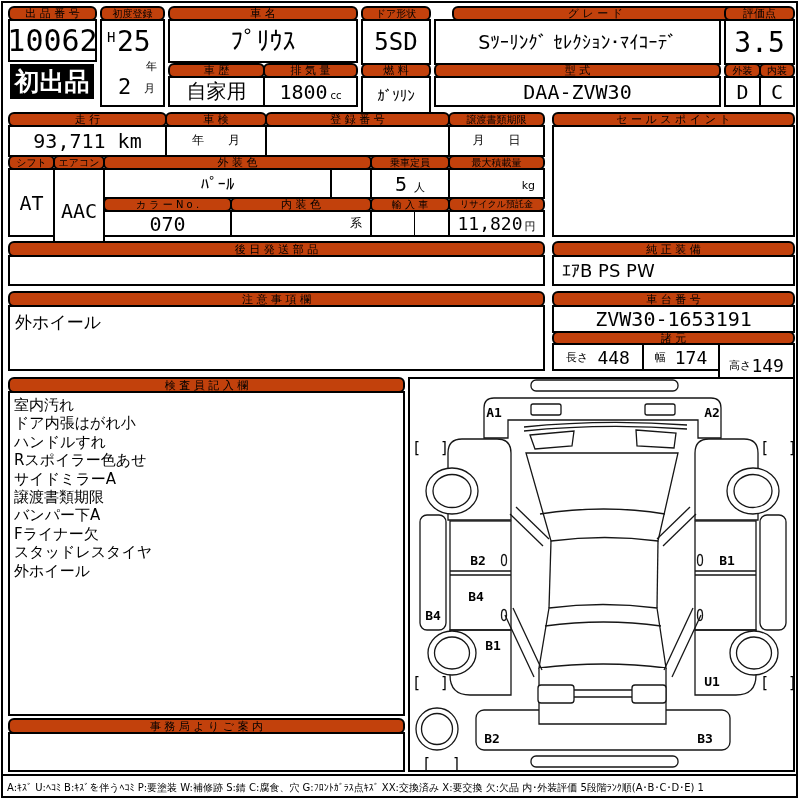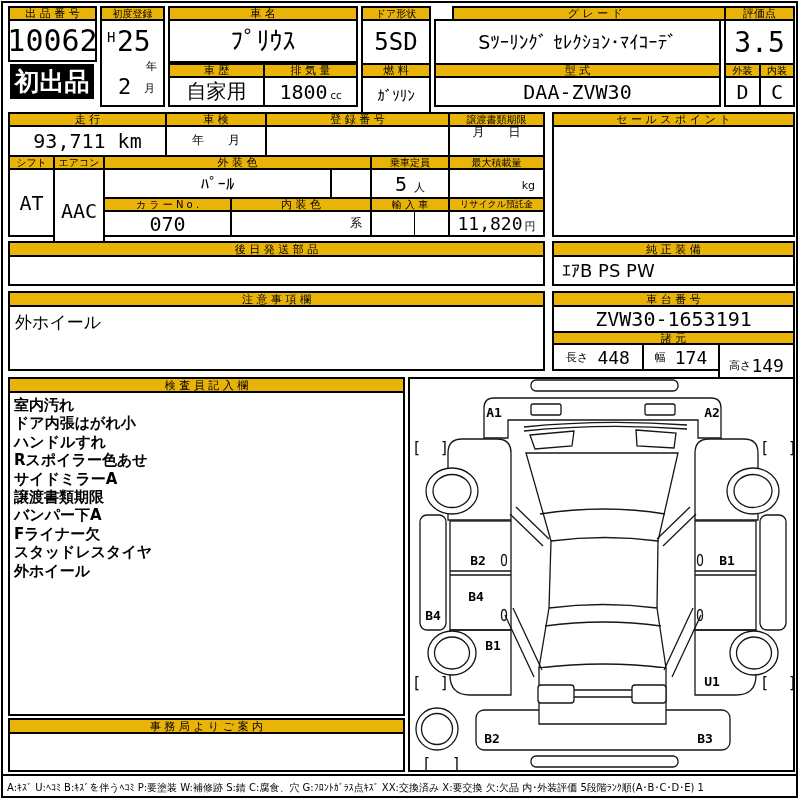--- a/index.html
+++ b/index.html
@@ -1,30 +1,30 @@
 <!DOCTYPE html>
 <html><head>
 <meta charset="utf-8">
 <style>
   html,body{margin:0;padding:0;background:#fff;}
   #sheet{position:relative;width:800px;height:800px;background:#fff;
          font-family:"DejaVu Sans",sans-serif;color:#000;overflow:hidden;}
   .c{position:absolute;box-sizing:border-box;border:2px solid #000;background:#fff;}
-  .h{background:#eab308;display:flex;align-items:center;justify-content:center;
-     font-size:11px;line-height:1;white-space:nowrap;overflow:hidden;}
+  .h{background:#c2410c;display:flex;align-items:center;justify-content:center;
+     font-size:11px;line-height:1;white-space:nowrap;overflow:hidden;border-radius:6px;}
   .v{display:flex;align-items:center;justify-content:center;white-space:nowrap;overflow:hidden;}
   .mono{font-family:"DejaVu Sans Mono",monospace;}
   .black{background:#000;color:#fff;border:none;font-weight:bold;}
   .left{justify-content:flex-start;}
   .right{justify-content:flex-end;}
   .top{align-items:flex-start;}
   .bottom{align-items:flex-end;}
   #outer{position:absolute;left:1px;top:1px;width:797px;height:797px;
          border:2px solid #000;box-sizing:border-box;pointer-events:none;}
-  #inspector-list div{font-size:15px;line-height:18.4px;white-space:nowrap;font-weight:bold;}
+  #inspector-list div{font-size:15px;line-height:18.4px;white-space:nowrap;}
   svg .s{fill:none;stroke:#161616;stroke-width:1.3;}
   svg .w{fill:#fff;stroke:#161616;stroke-width:1.3;}
   svg .t{font:bold 13px "DejaVu Sans Mono",monospace;text-anchor:middle;fill:#000;}
   svg .bk{font:15px "DejaVu Sans Mono",monospace;fill:#000;}
 </style>
 </head>
 <body>
 
 <div id="sheet">
 
@@ -68,21 +68,21 @@
   <div class="c v mono" style="left:724px;top:76px;width:37px;height:31px;font-size:20px">D</div>
   <div class="c v mono" style="left:759px;top:76px;width:36px;height:31px;font-size:20px">C</div>
 
   <div class="c h" style="left:8px;top:112px;width:159px;height:15px">走 行</div>
   <div class="c v mono" style="left:8px;top:125px;width:159px;height:32px;font-size:20px">93,711 km</div>
   <div class="c h" style="left:165px;top:112px;width:102px;height:15px">車 検</div>
   <div class="c v bottom" style="left:165px;top:125px;width:102px;height:32px;font-size:12px;padding-bottom:6px">年　　月</div>
   <div class="c h" style="left:265px;top:112px;width:185px;height:15px">登 録 番 号</div>
   <div class="c" style="left:265px;top:125px;width:185px;height:32px"></div>
   <div class="c h" style="left:448px;top:112px;width:97px;height:15px;font-size:10px">譲渡書類期限</div>
-  <div class="c v bottom" style="left:448px;top:125px;width:97px;height:32px;font-size:12px;padding-bottom:14px">月　　日</div>
+  <div class="c v bottom" style="left:448px;top:125px;width:97px;height:32px;font-size:12px;padding-bottom:6px">月　　日</div>
 
   <div class="c h" style="left:552px;top:112px;width:243px;height:15px">セ ー ル ス ポ イ ン ト</div>
   <div class="c" style="left:552px;top:125px;width:243px;height:112px"></div>
 
   <div class="c h" style="left:8px;top:155px;width:47px;height:15px;font-size:10px">シフト</div>
   <div class="c v mono" style="left:8px;top:168px;width:47px;height:69px;font-size:20px">AT</div>
   <div class="c h" style="left:53px;top:155px;width:52px;height:15px;font-size:10px">エアコン</div>
   <div class="c v mono" style="left:53px;top:168px;width:52px;height:85px;font-size:20px">AAC</div>
 
   <div class="c h" style="left:103px;top:155px;width:269px;height:15px">外 装 色</div>

